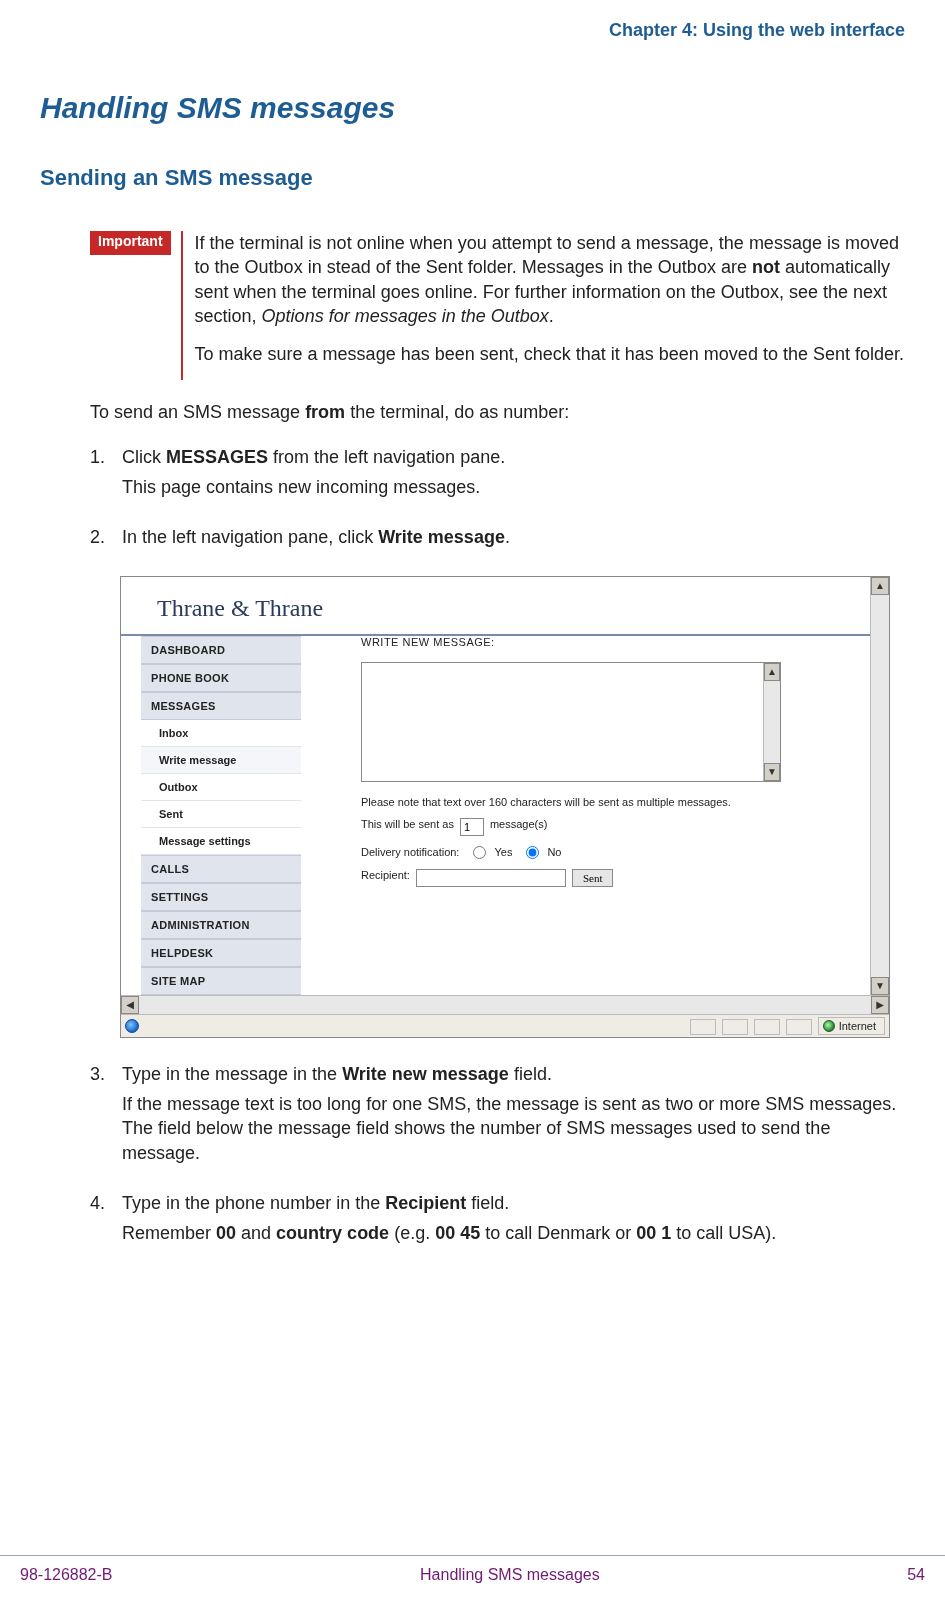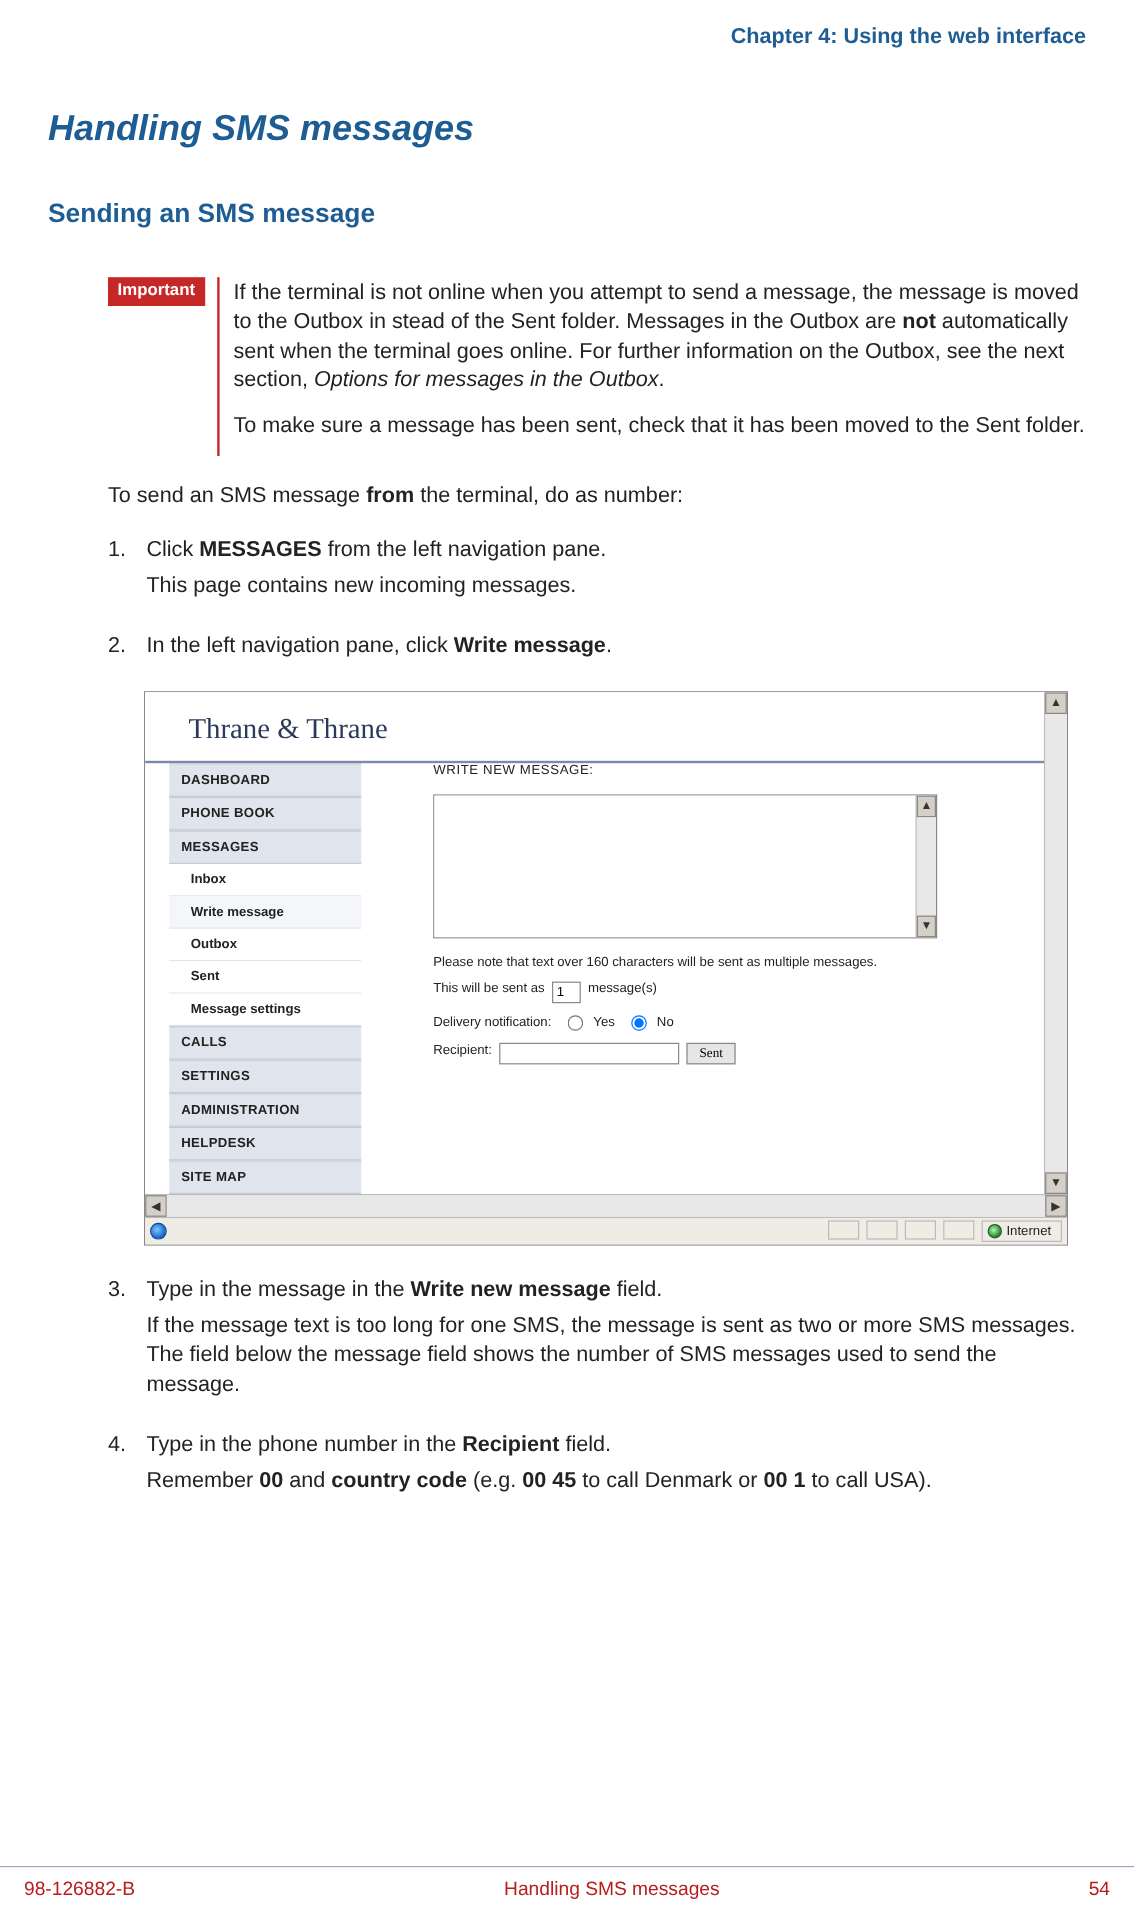--- a/index.html
+++ b/index.html
@@ -231,21 +231,21 @@
     border-top:1px solid #bbb;
     background:#efece5;
     display:flex;
     align-items:center;
     justify-content:space-between;
     padding: 0 4px;
     font-size: 11px;
     font-family: Tahoma, sans-serif;
   }
   .ss-status-left { display:flex; align-items:center; gap:4px; }
-  .ss-status-right { display:flex; align-items:flex-start; gap:6px; }
+  .ss-status-right { display:flex; align-items:flex-end; gap:6px; }
   .ss-status-cell {
     width: 26px; height: 16px; border:1px solid #bbb; box-sizing:border-box; background:#efece5;
   }
   .ss-status-zone {
     border:1px solid #bbb; height:16px; padding:0 8px 0 4px; display:flex; align-items:center; gap:4px;
     background:#efece5;
   }
   .ie-icon {
     width:14px; height:14px; border-radius:50%;
     background: radial-gradient(circle at 40% 40%, #7fc6ff 0%, #1565c0 70%);
@@ -257,21 +257,21 @@
     background: radial-gradient(circle at 40% 40%, #a6ffa6 0%, #2e7d32 70%);
     border:1px solid #1b5e20; box-sizing:border-box;
   }
   .footer {
     position: absolute;
     left: 0; right: 0; bottom: 20px;
     border-top: 1px solid #9aa8bd;
     padding: 10px 20px 0 20px;
     display:flex;
     justify-content: space-between;
-    color:#b91c1c;
+    color:#701a75;
     font-size: 16px;
     font-family: "Trebuchet MS", sans-serif;
   }
 </style>
 </head>
 <body>
 
 <div class="page">
   <div class="chapter-header">Chapter 4: Using the web interface</div>
 

